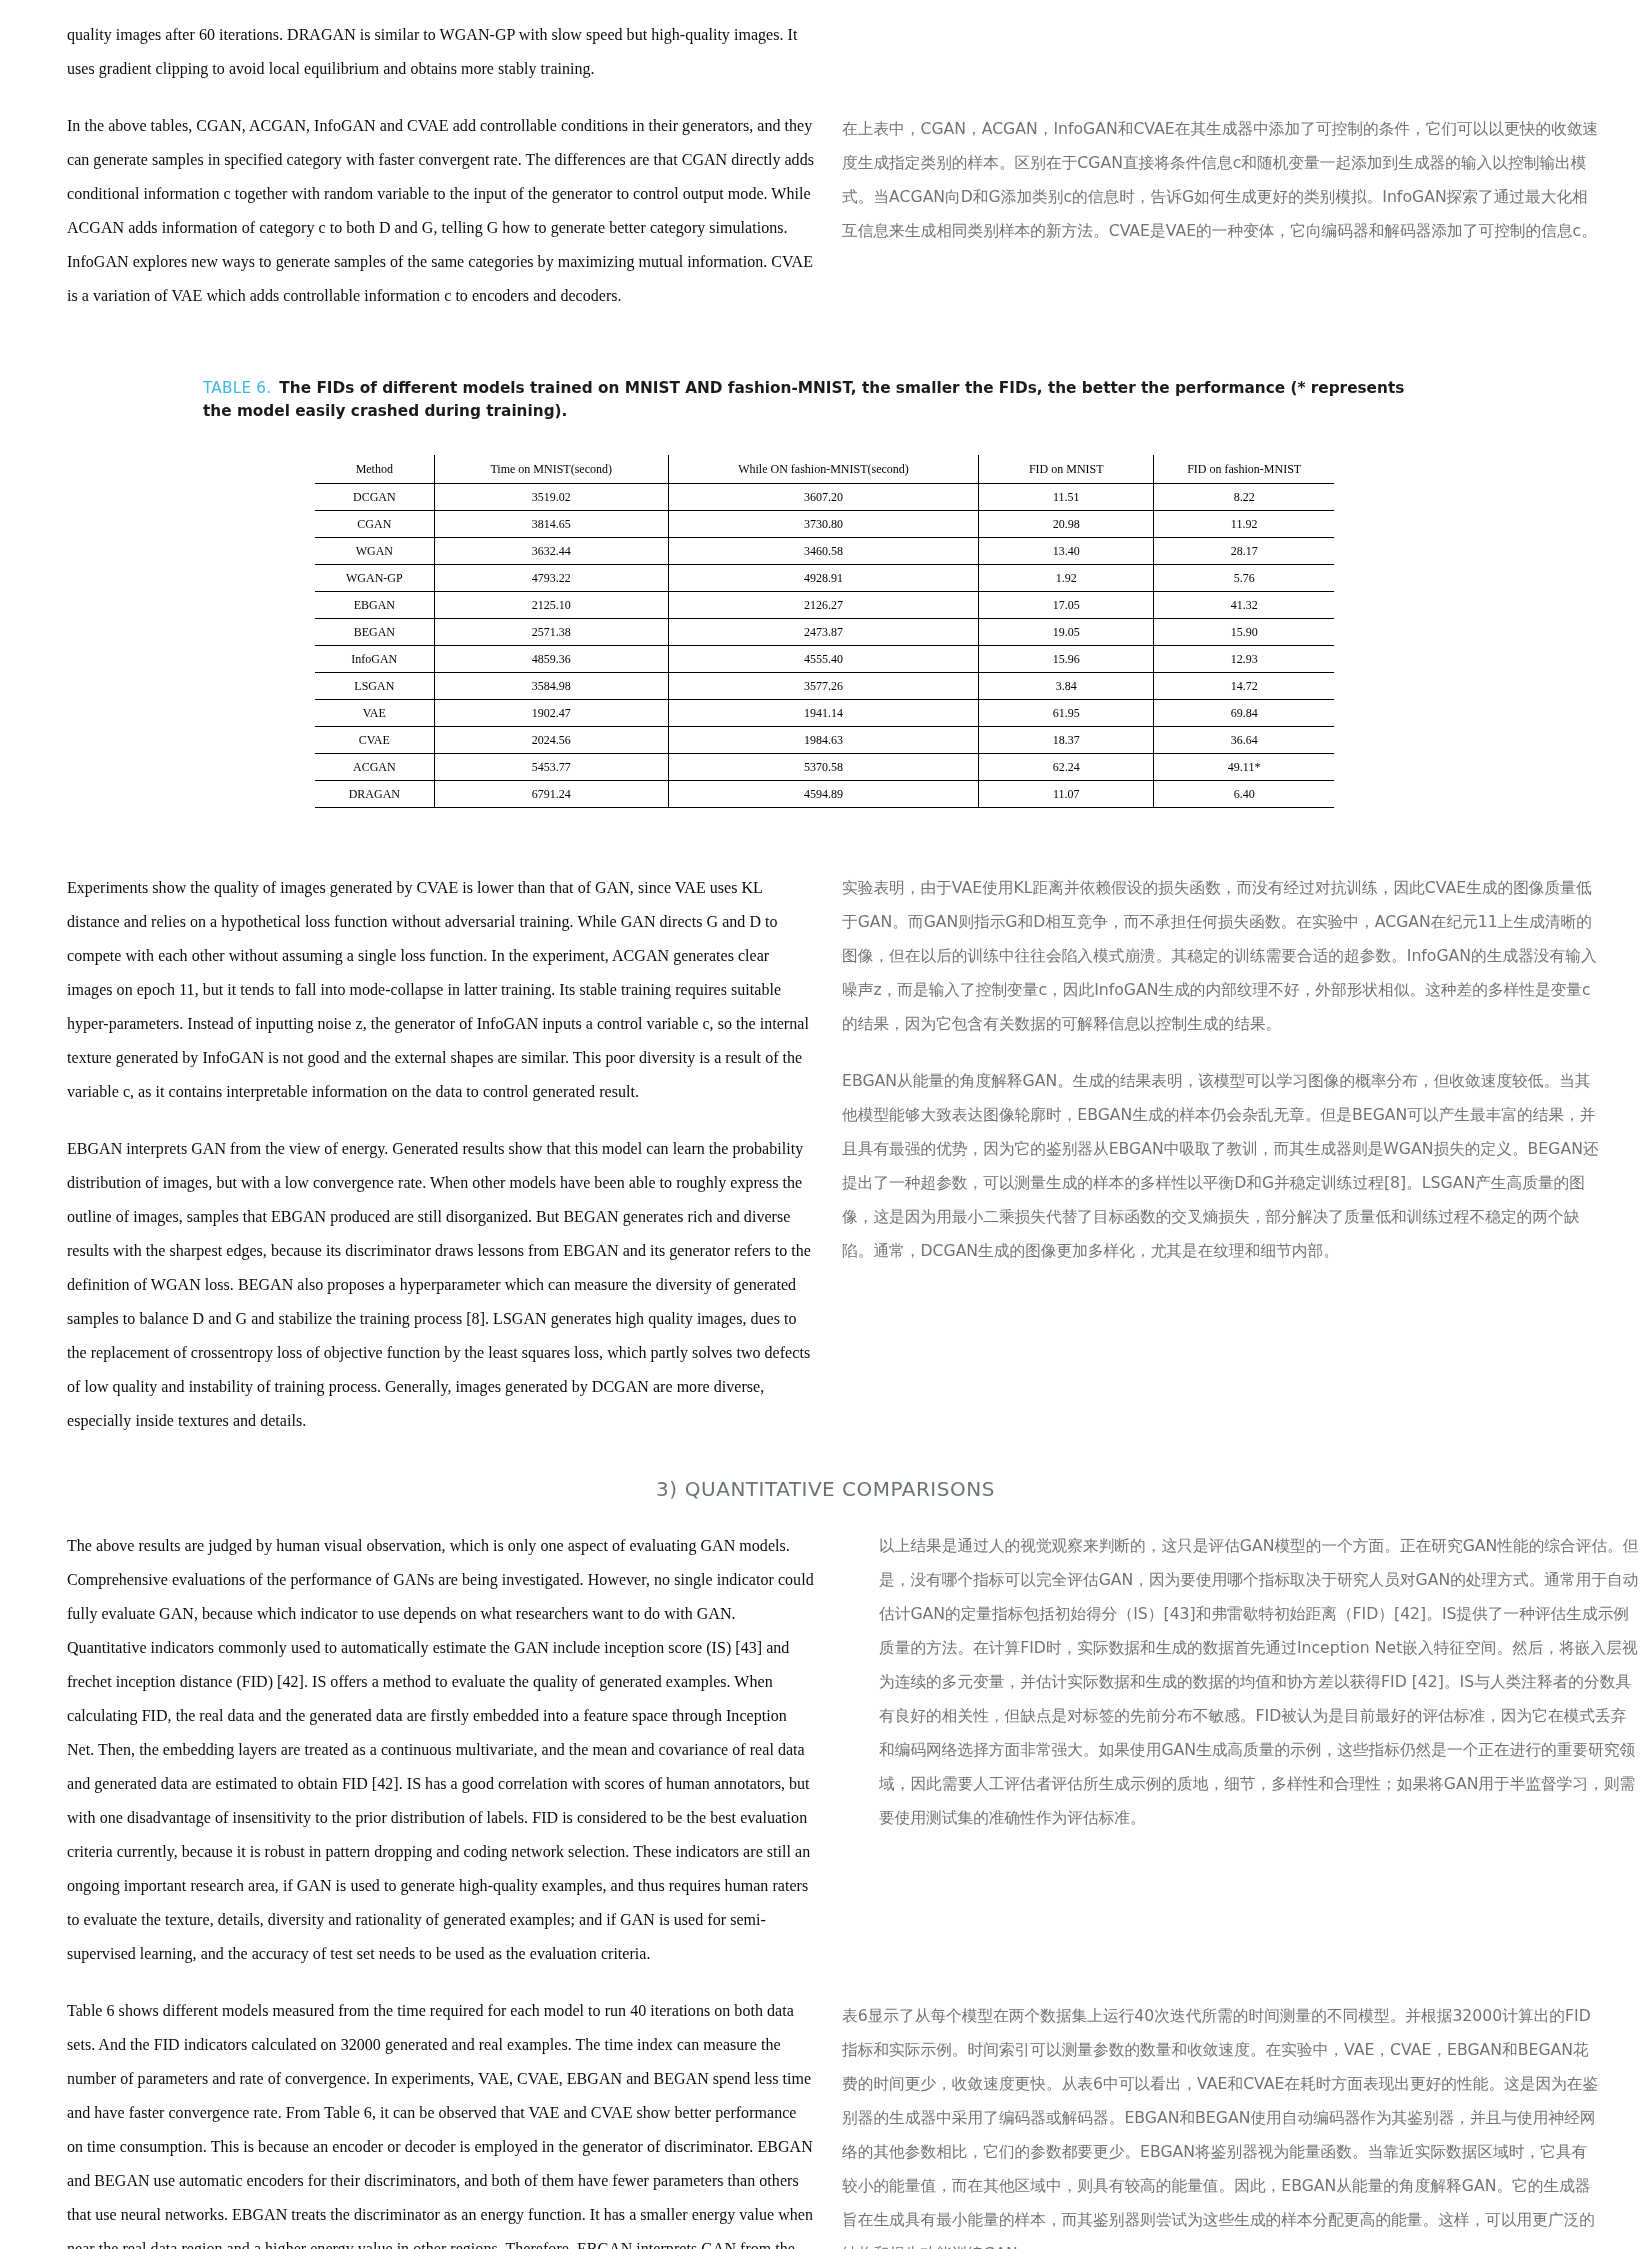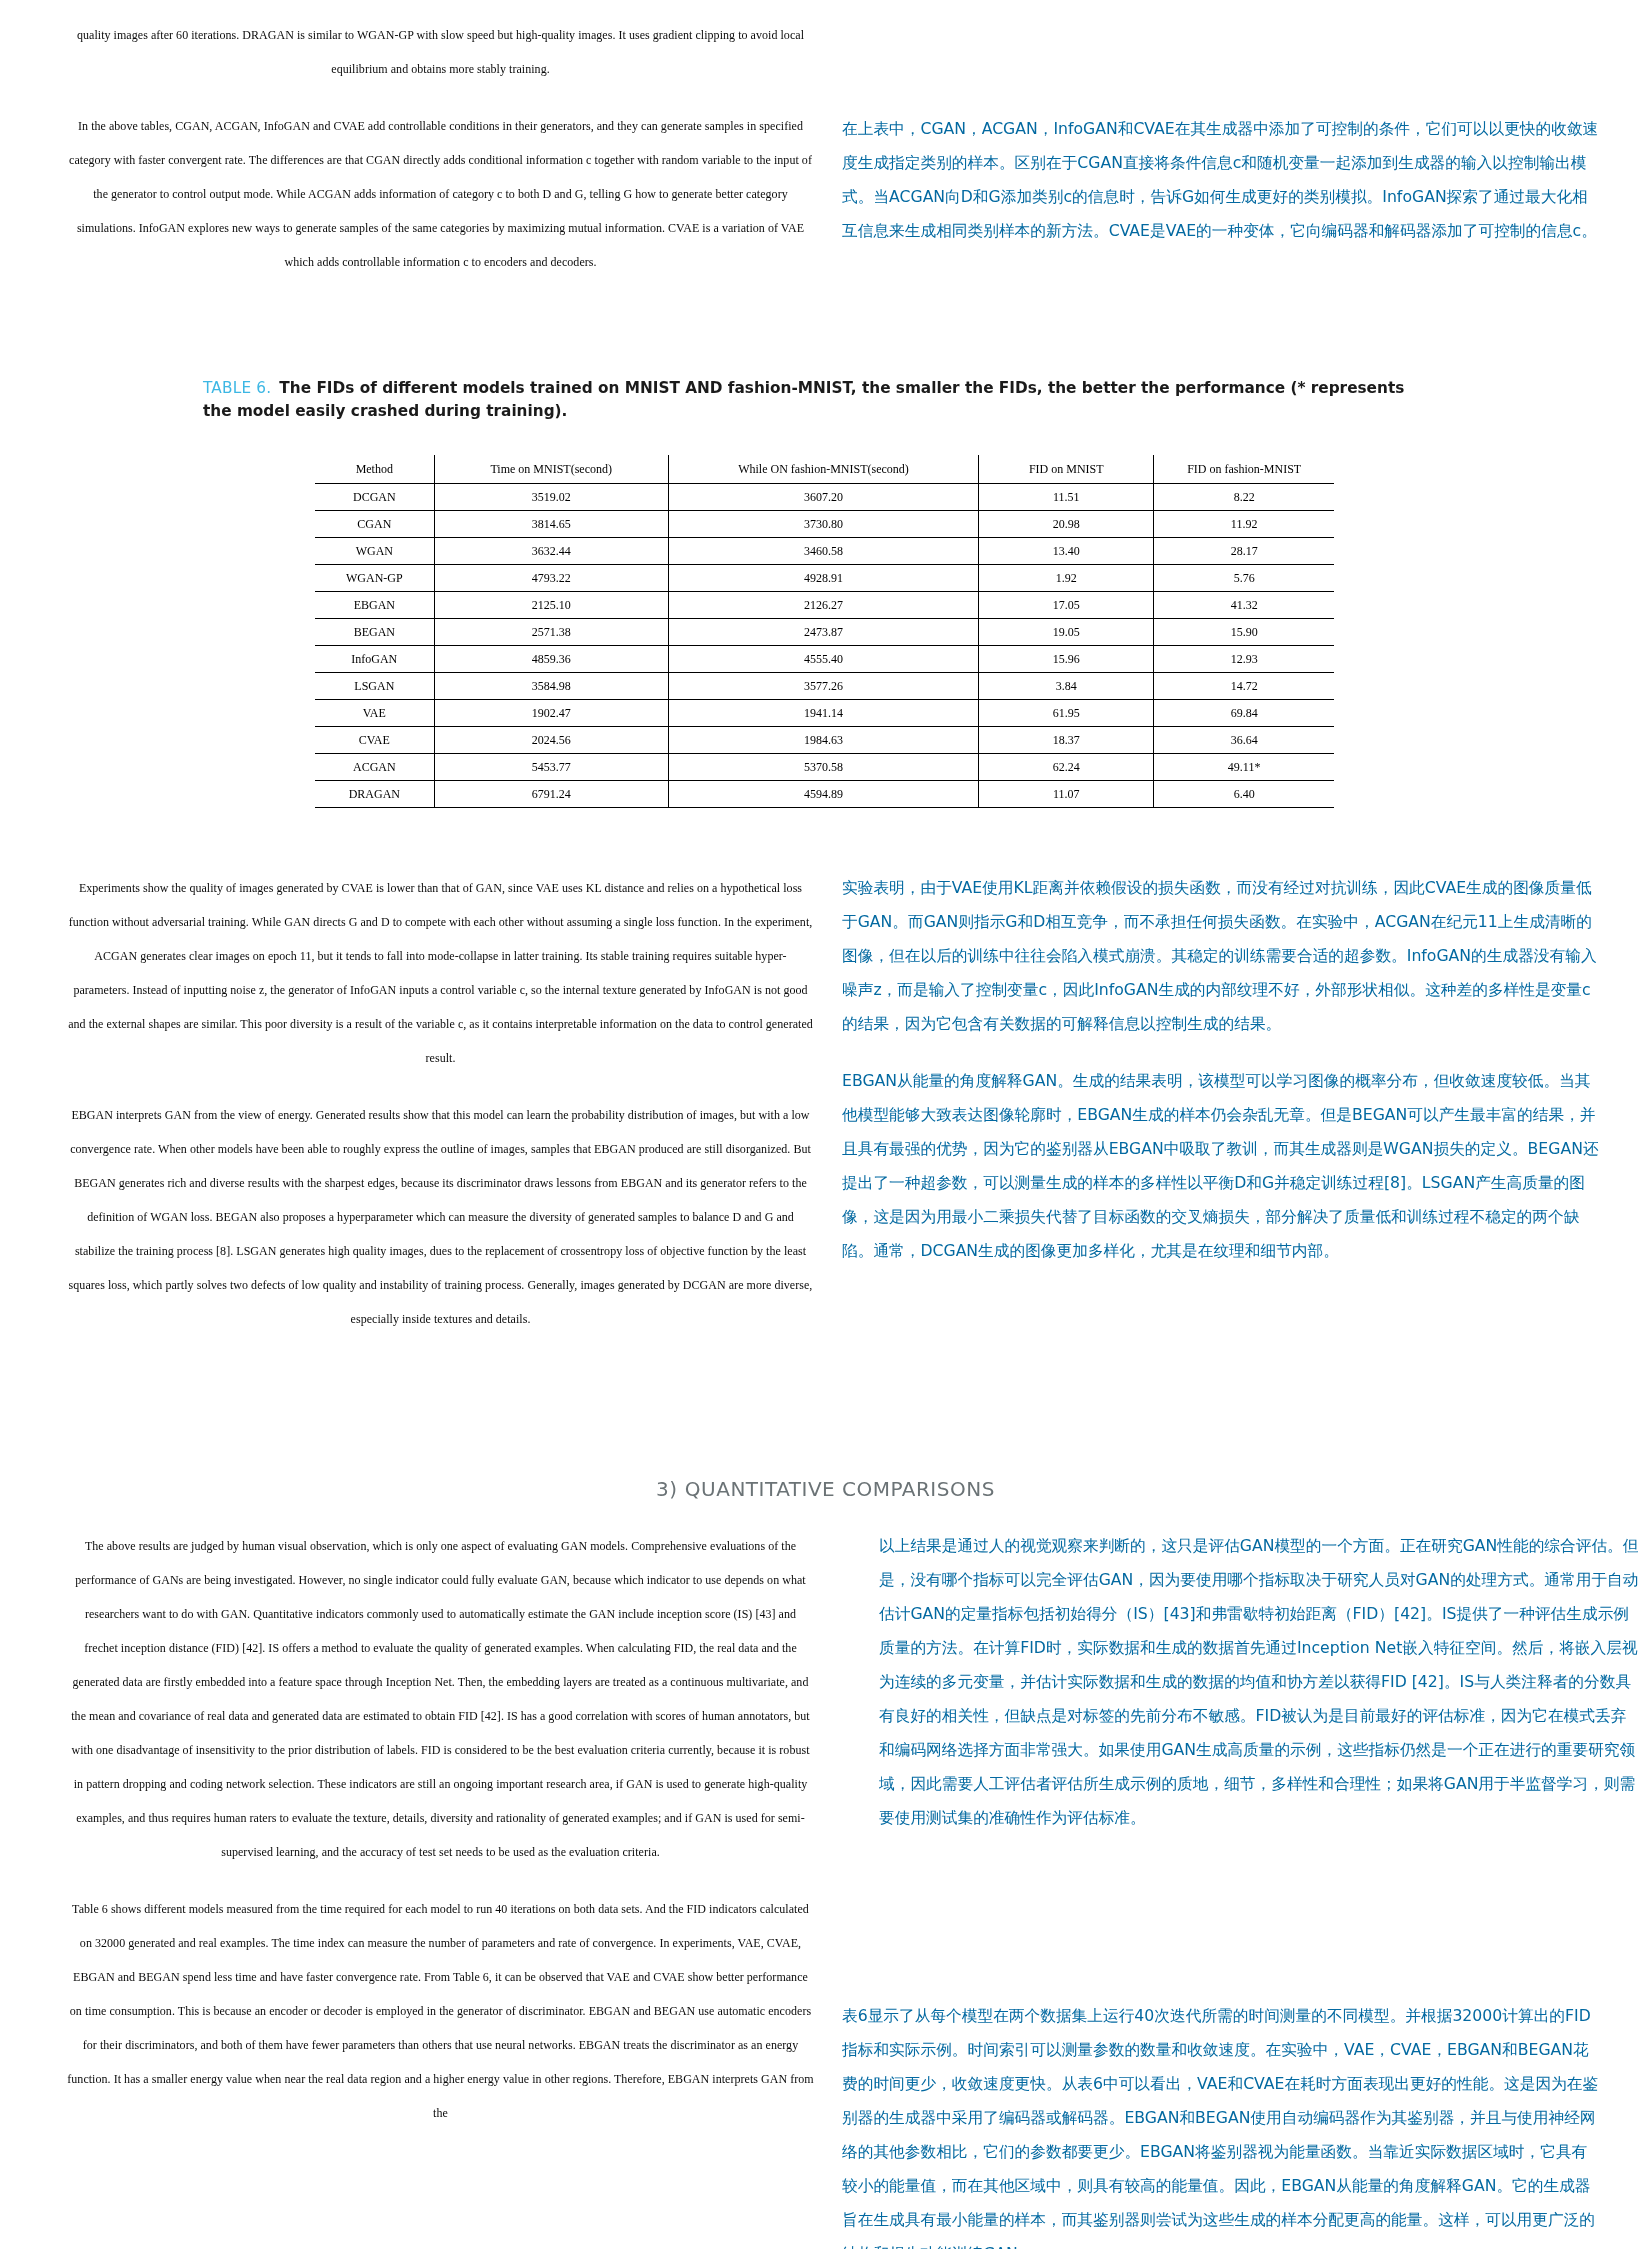--- a/index.html
+++ b/index.html
@@ -29,34 +29,34 @@
     width: 747px;
   }
   .col-right {
     position: absolute;
     left: 842px;
     width: 760px;
   }
   
   p.en {
     font-family: "Liberation Serif", "DejaVu Serif", serif;
-    font-size: 12px;
+    font-size: 16px;
     line-height: 34px;
-    text-align: center;
+    text-align: left;
     margin: 0 0 23.4px 0;
     color: #0b0b0b;
     letter-spacing: 0.04px;
   }
   p.zh {
     font-family: "DejaVu Sans", "Liberation Sans", sans-serif;
     font-size: 15.7px;
     line-height: 34px;
     text-align: left;
     margin: 0 0 23.4px 0;
-    color: #0369a1;
+    color: #737373;
   }
   
   .table-caption {
     position: absolute;
     left: 203px;
     top: 377px;
     width: 1224px;
     font-family: "DejaVu Sans", "Liberation Sans", sans-serif;
     font-size: 15.3px;
     font-weight: bold;

